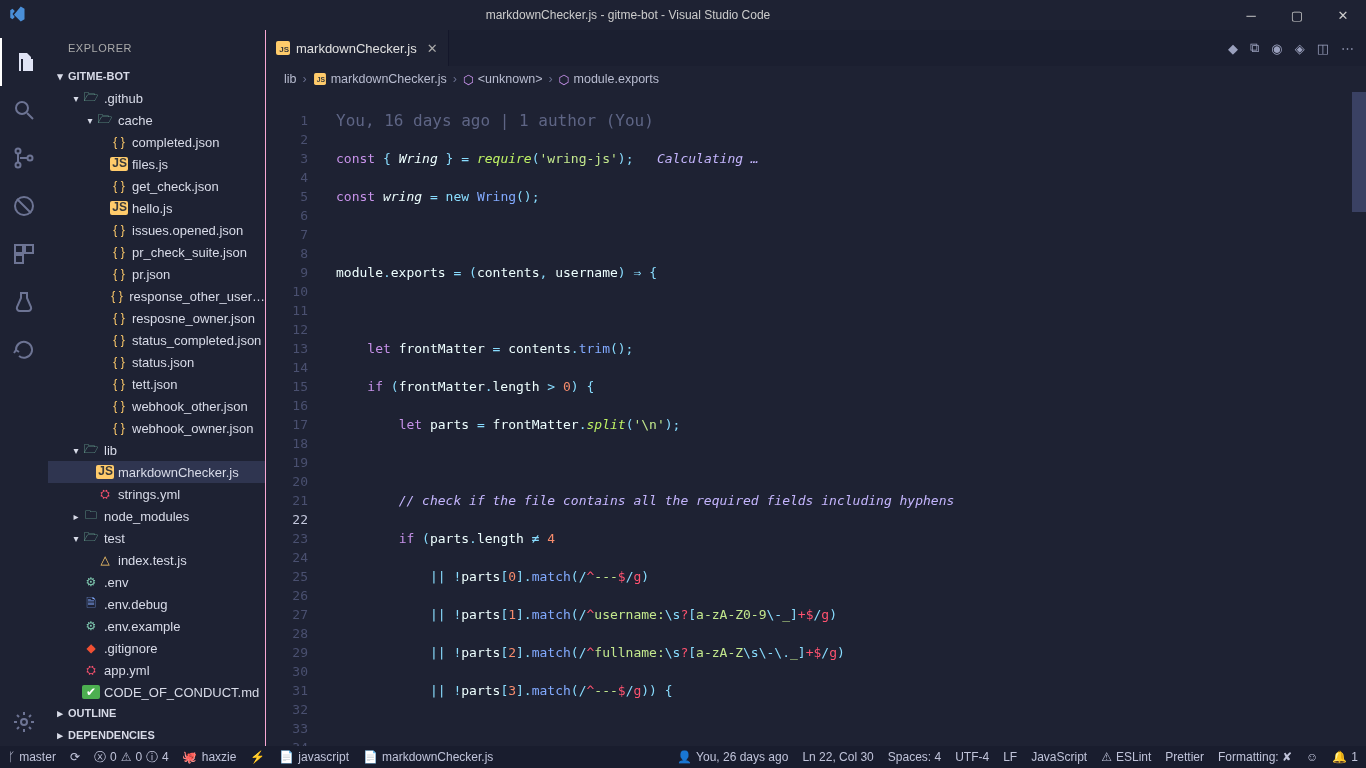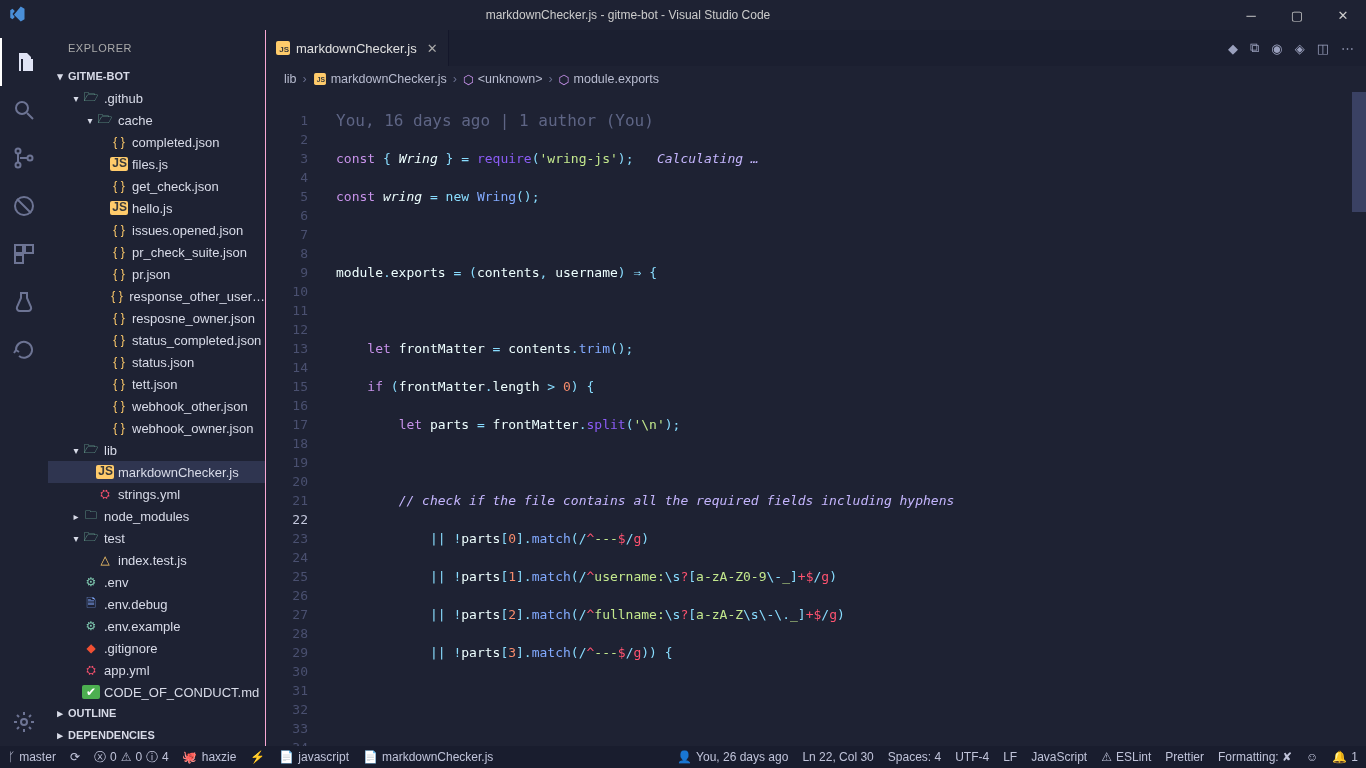--- a/index.html
+++ b/index.html
@@ -136,21 +136,21 @@
 }
 .code .lens {
   height: 19px;
   color: #5e6585;
   font-size: 16px;
 }
 .code .line { height: 19px; position:relative; }
 
 .k { color:#c792ea; } 
 .k2 { color:#89ddff; } 
-.fn { color:#8b5cf6; }
+.fn { color:#bef264; font-style: italic; }
 .fn-p { color:#82aaff; }
 .s { color:#c3e88d; }
 .num { color:#f78c6c; }
 .b { color:#ff5370; }
 .v { color:#eeffff; }
 .vi { color:#eeffff; font-style:italic; }
 .cm { color:#c4b5fd; font-style: italic; }
 .p { color:#89ddff; }
 .re { color:#89ddff; }
 .re-y { color:#c3e88d; }
@@ -485,20 +485,21 @@
 <div class="line"><span class="k">const</span> <span class="p">{</span> <span class="vi">Wring</span> <span class="p">}</span> <span class="k2">=</span> <span class="fn">require</span><span class="p">(</span><span class="s">'wring-js'</span><span class="p">);</span>   <span class="cm">Calculating …</span></div>
 <div class="line"><span class="k">const</span> <span class="vi">wring</span> <span class="k2">=</span> <span class="k2">new</span> <span class="fn-p">Wring</span><span class="p">();</span></div>
 <div class="line"></div>
 <div class="line"><span class="v">module</span><span class="p">.</span><span class="v">exports</span> <span class="k2">=</span> <span class="p">(</span><span class="v">contents</span><span class="p">,</span> <span class="v">username</span><span class="p">)</span> <span class="k2">⇒</span> <span class="p">{</span></div>
 <div class="line"></div>
 <div class="line">    <span class="k">let</span> <span class="v">frontMatter</span> <span class="k2">=</span> <span class="v">contents</span><span class="p">.</span><span class="fn-p">trim</span><span class="p">();</span></div>
 <div class="line">    <span class="k">if</span> <span class="p">(</span><span class="v">frontMatter</span><span class="p">.</span><span class="v">length</span> <span class="k2">&gt;</span> <span class="num">0</span><span class="p">)</span> <span class="p">{</span></div>
 <div class="line">        <span class="k">let</span> <span class="v">parts</span> <span class="k2">=</span> <span class="v">frontMatter</span><span class="p">.</span><span class="fn">split</span><span class="p">(</span><span class="s">'\n'</span><span class="p">);</span></div>
 <div class="line"></div>
 <div class="line">        <span class="cm">// check if the file contains all the required fields including hyphens</span></div>
+<div class="line">        <span class="k">if</span> <span class="p">(</span><span class="v">parts</span><span class="p">.</span><span class="v">length</span> <span class="k2">≠</span> <span class="num">4</span></div>
 <div class="line">            <span class="k2">||</span> <span class="k2">!</span><span class="v">parts</span><span class="p">[</span><span class="num">0</span><span class="p">].</span><span class="fn-p">match</span><span class="p">(</span><span class="re">/</span><span class="re-r">^</span><span class="re-y">---</span><span class="re-r">$</span><span class="re">/</span><span class="b">g</span><span class="p">)</span></div>
 <div class="line">            <span class="k2">||</span> <span class="k2">!</span><span class="v">parts</span><span class="p">[</span><span class="num">1</span><span class="p">].</span><span class="fn-p">match</span><span class="p">(</span><span class="re">/</span><span class="re-r">^</span><span class="re-y">username:</span><span class="re">\s</span><span class="re-r">?</span><span class="re">[</span><span class="re-y">a-zA-Z0-9</span><span class="re">\-</span><span class="re-y">_</span><span class="re">]</span><span class="re-r">+$</span><span class="re">/</span><span class="b">g</span><span class="p">)</span></div>
 <div class="line">            <span class="k2">||</span> <span class="k2">!</span><span class="v">parts</span><span class="p">[</span><span class="num">2</span><span class="p">].</span><span class="fn-p">match</span><span class="p">(</span><span class="re">/</span><span class="re-r">^</span><span class="re-y">fullname:</span><span class="re">\s</span><span class="re-r">?</span><span class="re">[</span><span class="re-y">a-zA-Z</span><span class="re">\s\-\.</span><span class="re-y">_</span><span class="re">]</span><span class="re-r">+$</span><span class="re">/</span><span class="b">g</span><span class="p">)</span></div>
 <div class="line">            <span class="k2">||</span> <span class="k2">!</span><span class="v">parts</span><span class="p">[</span><span class="num">3</span><span class="p">].</span><span class="fn-p">match</span><span class="p">(</span><span class="re">/</span><span class="re-r">^</span><span class="re-y">---</span><span class="re-r">$</span><span class="re">/</span><span class="b">g</span><span class="p">))</span> <span class="p">{</span></div>
 
 
 
 
 
 

